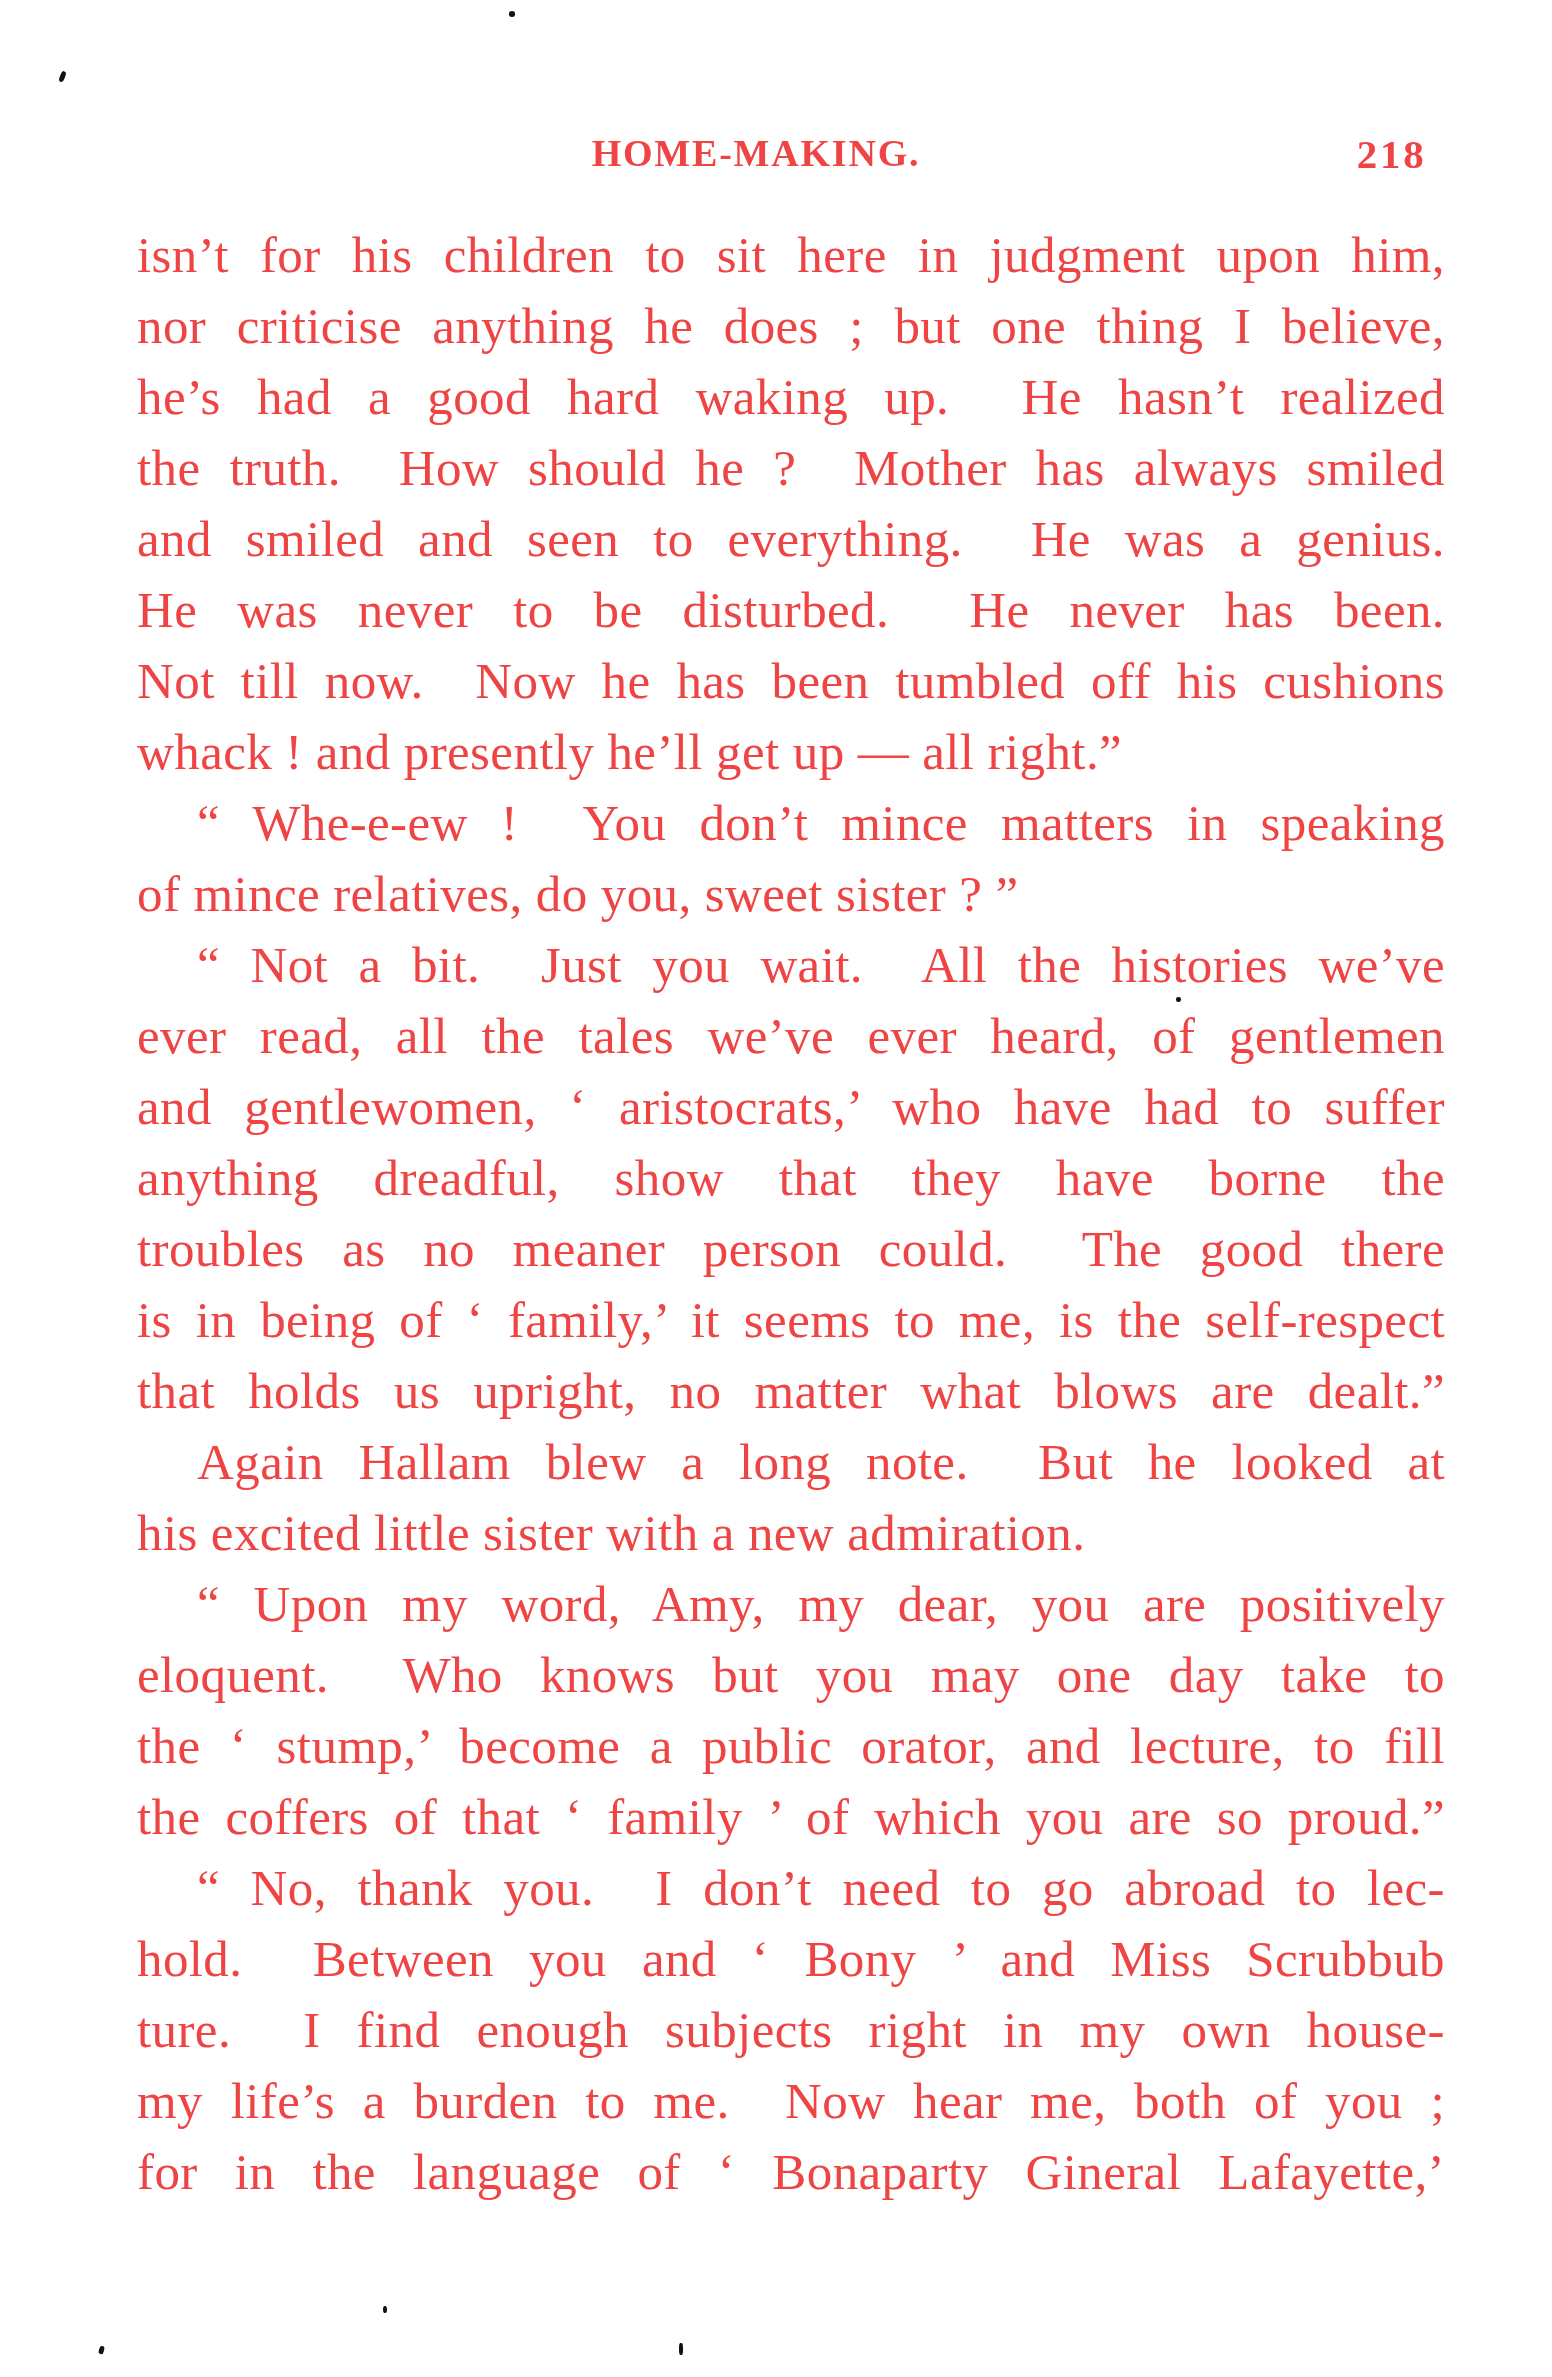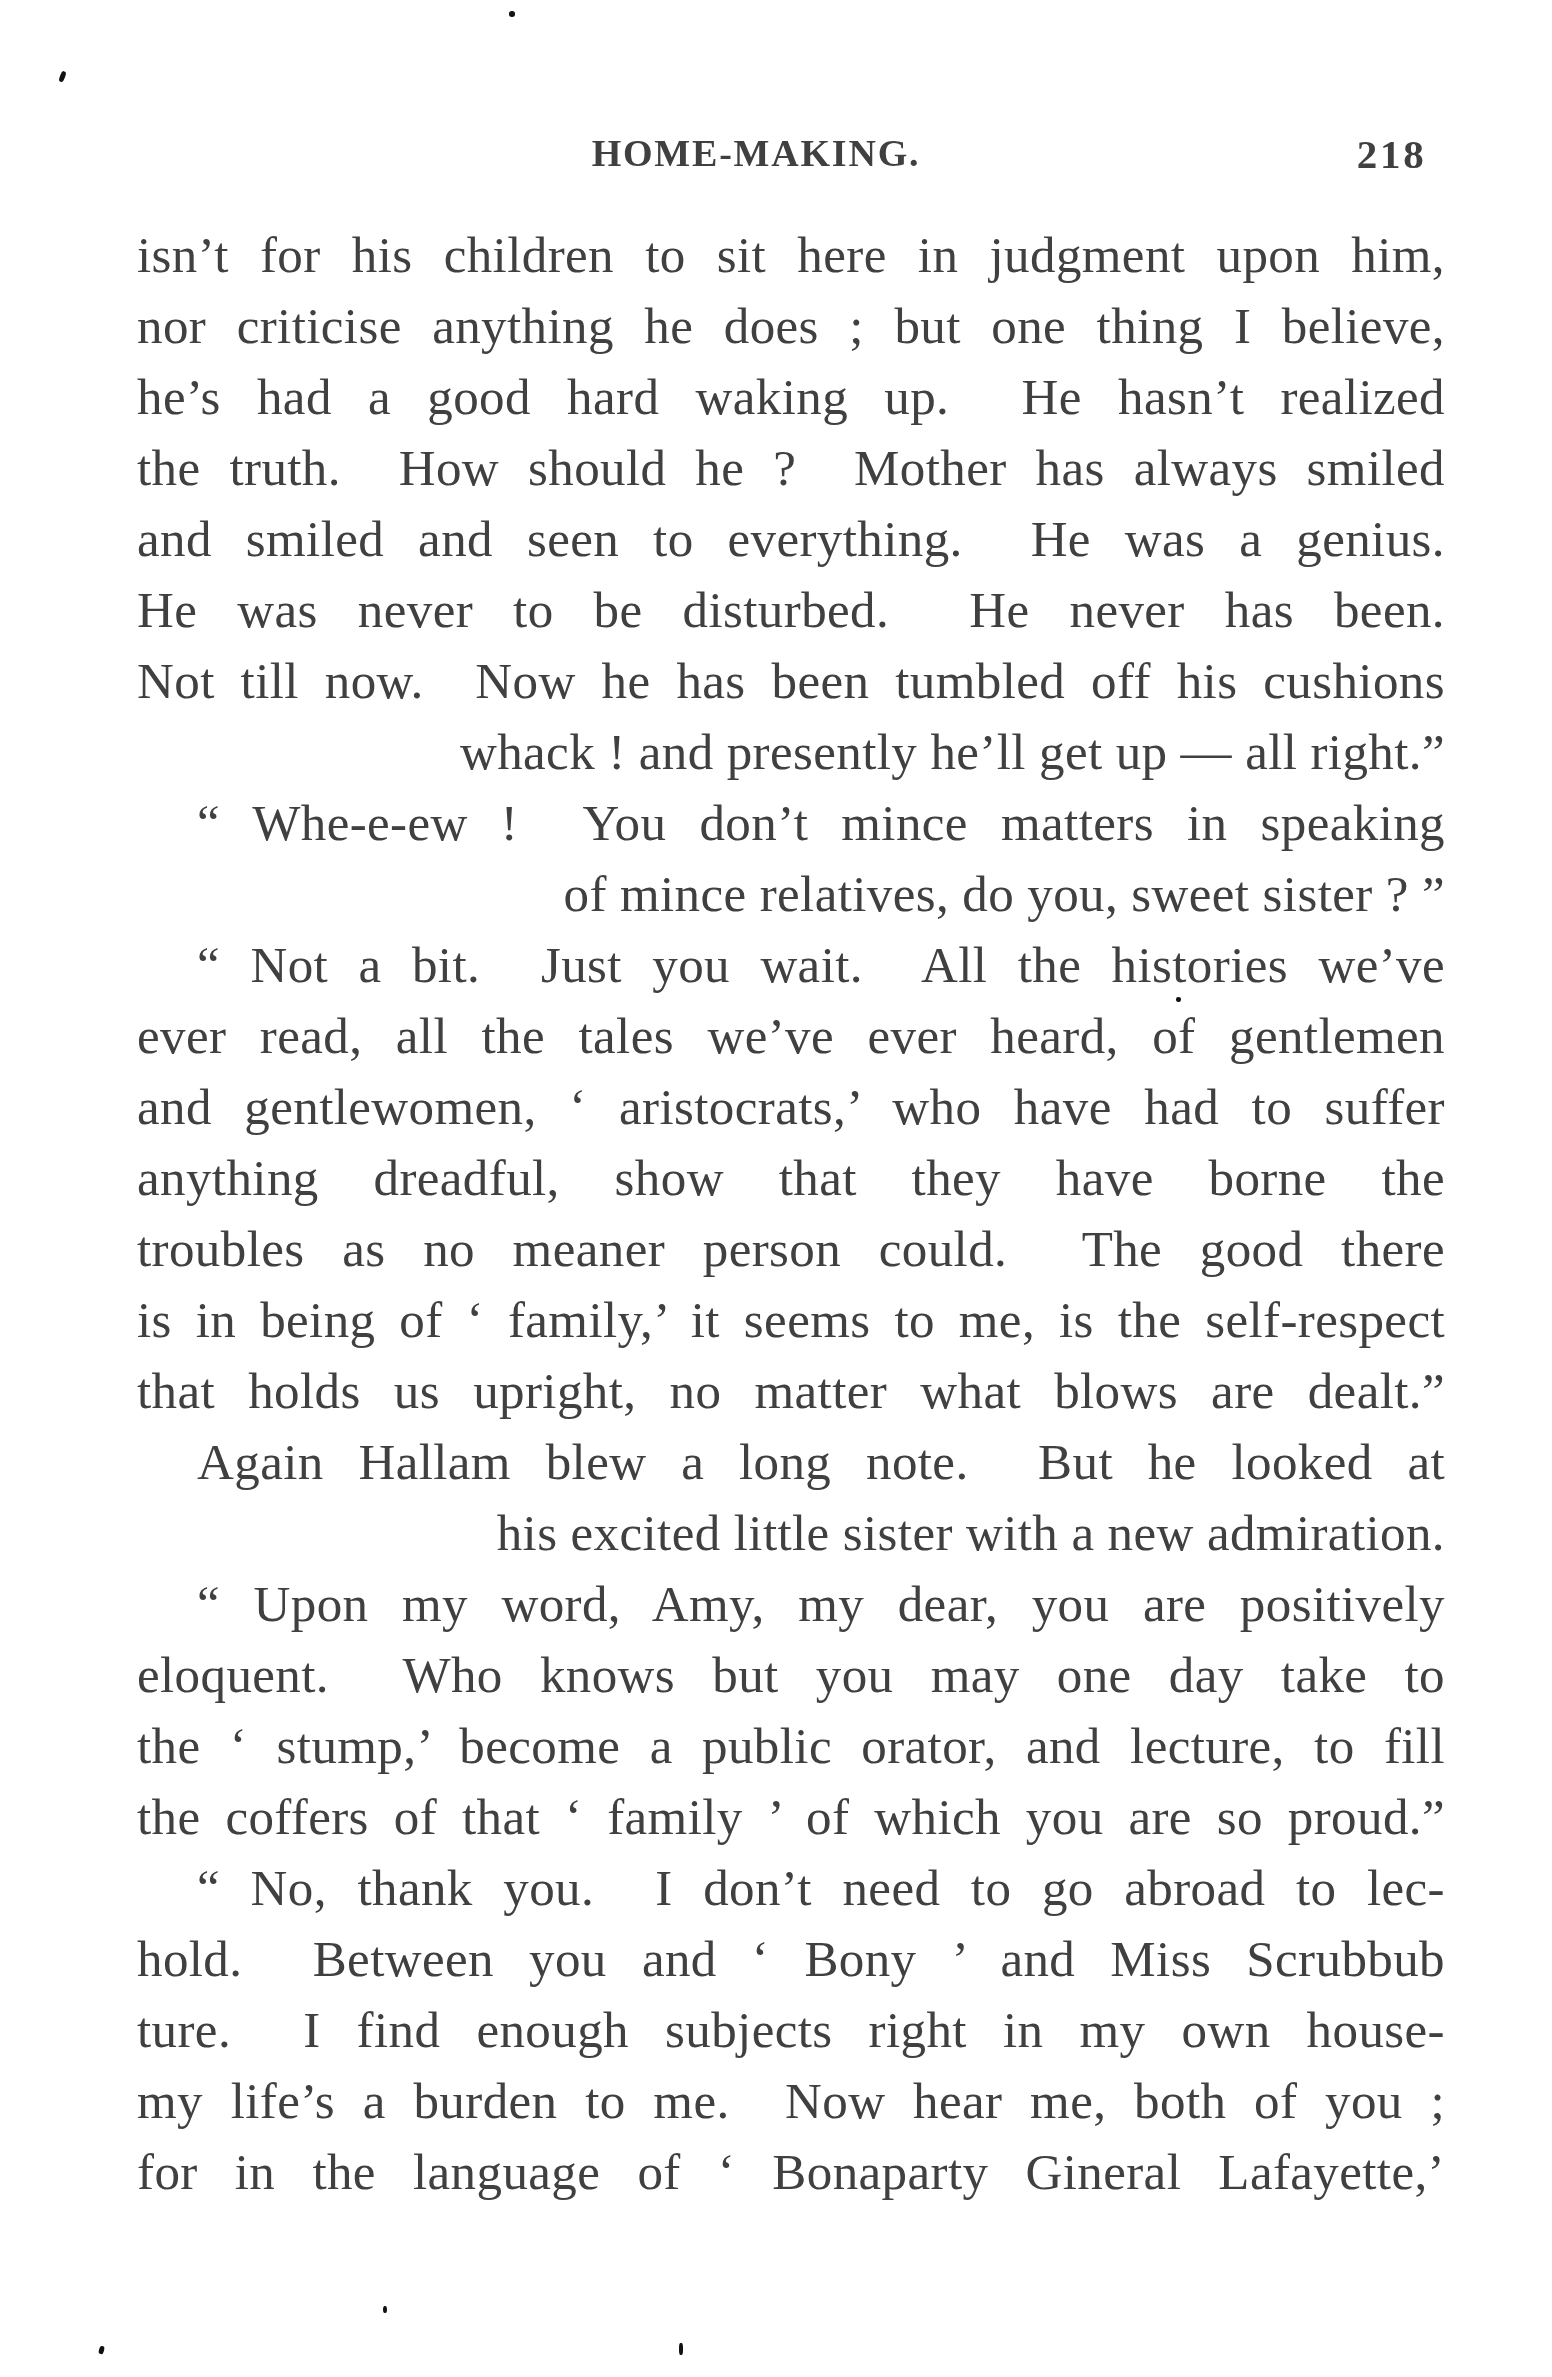--- a/index.html
+++ b/index.html
@@ -7,21 +7,21 @@
     padding: 0;
     background: #ffffff;
   }
   .page {
     position: relative;
     width: 1552px;
     height: 2377px;
     background: #ffffff;
     overflow: hidden;
     font-family: "Liberation Serif", "DejaVu Serif", serif;
-    color: #404040;
+    color: #ef4444;
   }
   .running-head {
     position: absolute;
     left: 102px;
     top: 130px;
     width: 1308px;
     height: 46px;
   }
   .head-title {
     display: block;
@@ -46,21 +46,21 @@
     top: 220px;
     width: 1308px;
     margin-left: 35px;
   }
   .line {
     font-size: 51px;
     line-height: 71px;
     height: 71px;
     white-space: normal;
     letter-spacing: 0.4px;
-    text-align: right;
+    text-align: left;
   }
   .line.just {
     text-align: justify;
     text-align-last: justify;
   }
   .line.indent {
     text-indent: 60px;
   }
   .speck {
     position: absolute;

